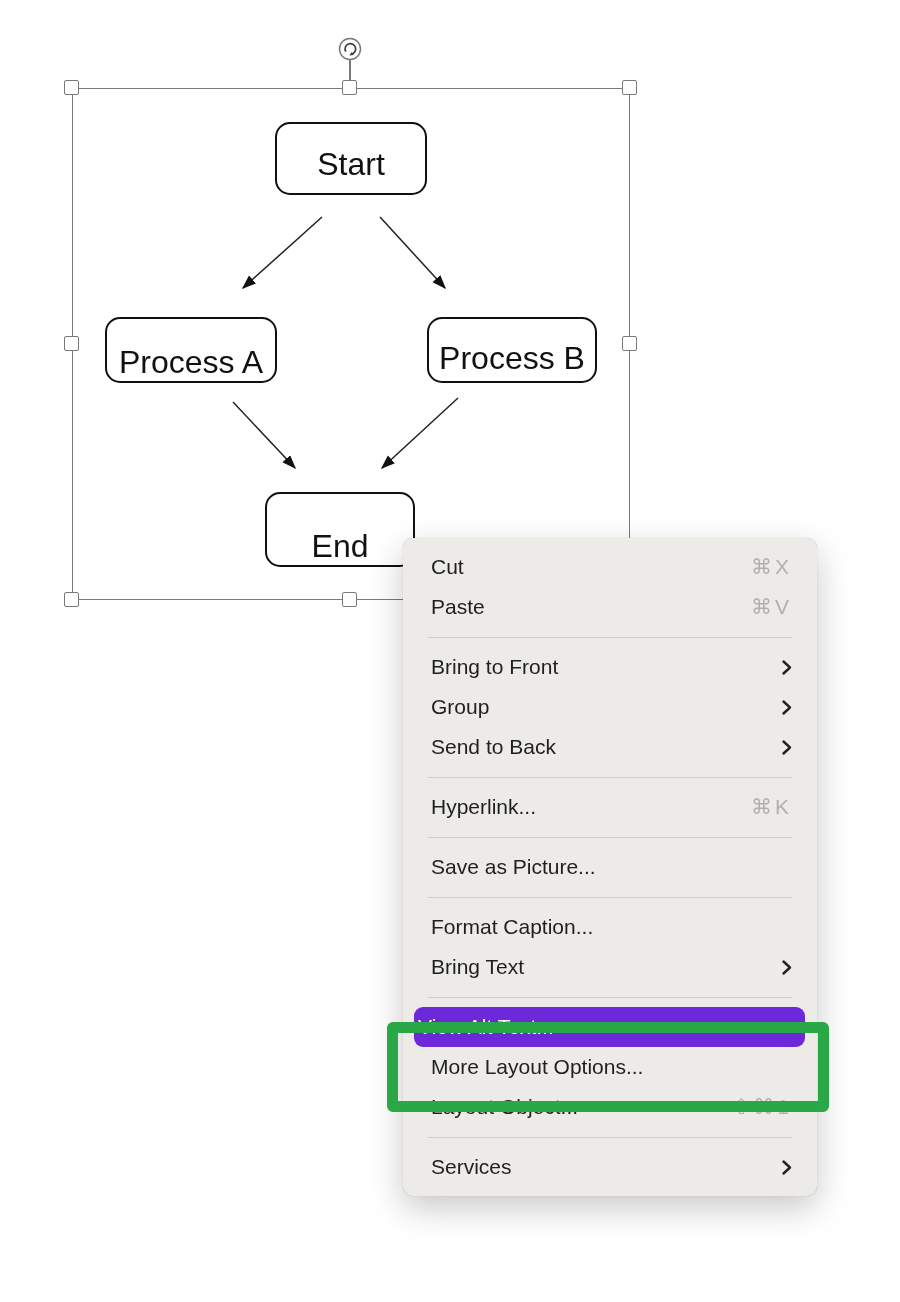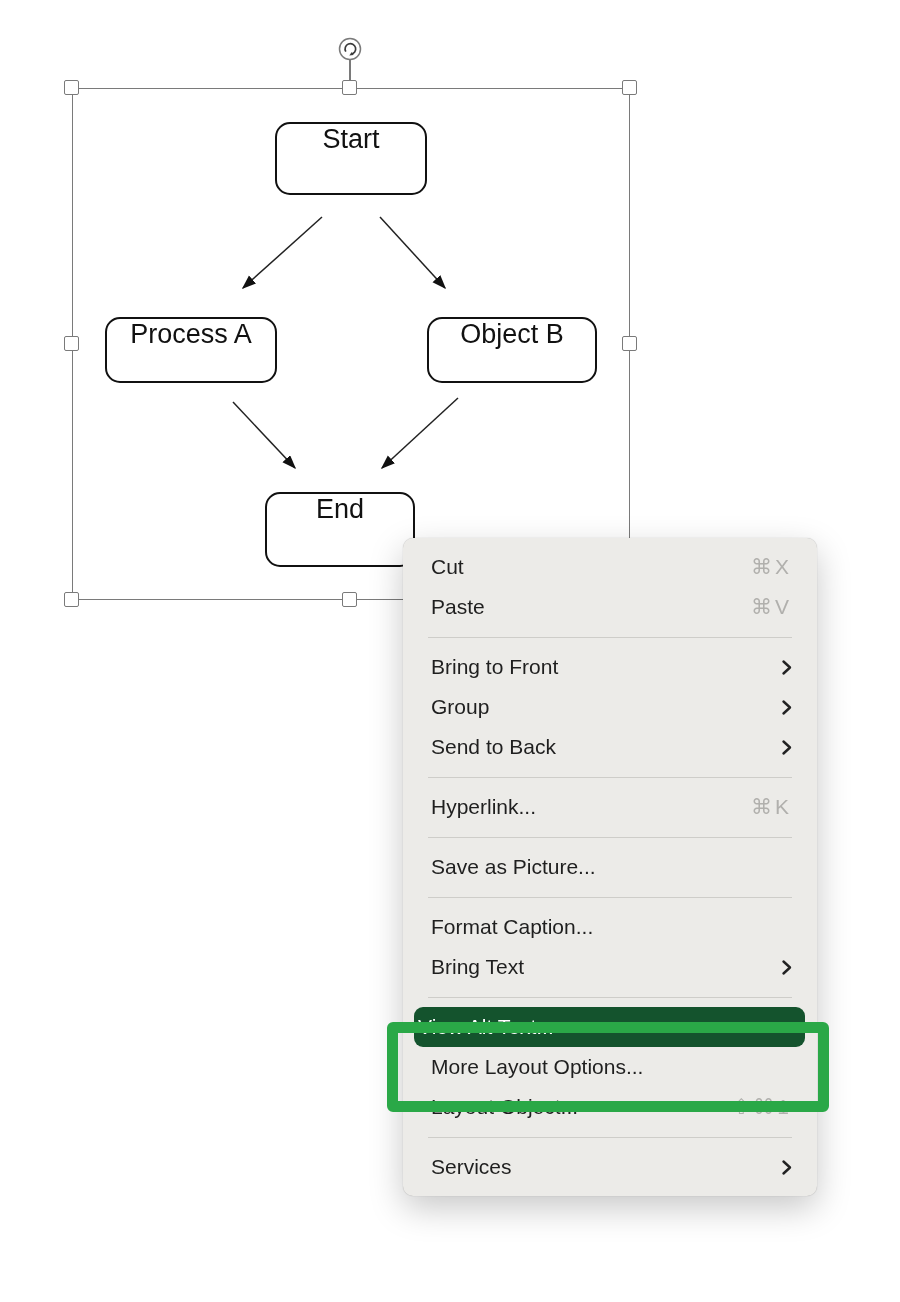--- a/index.html
+++ b/index.html
@@ -29,22 +29,22 @@
     background:#7a7a7a;z-index:3;
   }
   .rotate-handle{
     position:absolute;left:338px;top:37px;width:24px;height:24px;z-index:4;
   }
 
   
   .node{
     position:absolute;background:#fff;border:2px solid #111;
     border-radius:15px;box-sizing:border-box;
-    display:flex;align-items:flex-start;justify-content:center;
-    font-size:27px;color:#111;z-index:3;
+    display:flex;align-items:flex-end;justify-content:center;
+    font-size:32px;color:#111;z-index:3;
   }
   .n-start{left:275px;top:122px;width:152px;height:73px;padding-bottom:10px;}
   .n-proc-a{left:105px;top:317px;width:172px;height:66px;}
   .n-proc-b{left:427px;top:317px;width:170px;height:66px;padding-bottom:4px;}
   .n-end{left:265px;top:492px;width:150px;height:75px;padding-bottom:0;}
 
   .arrows{position:absolute;left:0;top:0;z-index:2;pointer-events:none;}
 
   
   .menu{
@@ -56,21 +56,21 @@
   .mi{
     height:40px;display:flex;align-items:center;
     padding:0 25px 0 28px;font-size:21px;color:#1f1f1f;gap:44px;
   }
   .mi-label{flex:0 0 auto;white-space:nowrap;}
   .mi-right{margin-left:auto;display:flex;align-items:center;}
   .mi-shortcut{color:#b1b0ad;letter-spacing:3px;font-size:21px;}
   .chev{display:block;}
   .mi.highlighted{
     margin:0 12px 0 11px;padding:0 15px 0 4px;
-    background:#14532d;border-radius:9px;color:#ffffff;
+    background:#6d28d9;border-radius:9px;color:#ffffff;
   }
   .sep{border-top:1px solid #cecdc9;margin:9.5px 25px;height:0;}
 
   
   .annotation{
     position:absolute;left:387px;top:1022px;width:442px;height:90px;
     border:11px solid #2aa847;border-radius:6px;box-sizing:border-box;
     z-index:20;pointer-events:none;
   }
 </style>
@@ -109,21 +109,21 @@
   <line x1="458" y1="398" x2="382" y2="468" stroke="#222" stroke-width="1.5" marker-end="url(#ah)"></line>
 </svg>
 
 <div class="node n-start">
   <span>Start</span>
 </div>
 <div class="node n-proc-a">
   <span>Process A</span>
 </div>
 <div class="node n-proc-b">
-  <span>Object B</span>
+  <span>Process B</span>
 </div>
 <div class="node n-end">
   <span>End</span>
 </div>
 
 <div class="menu">
 
   <div class="mi">
     <span class="mi-label">Cut</span>
     <span class="mi-right">

